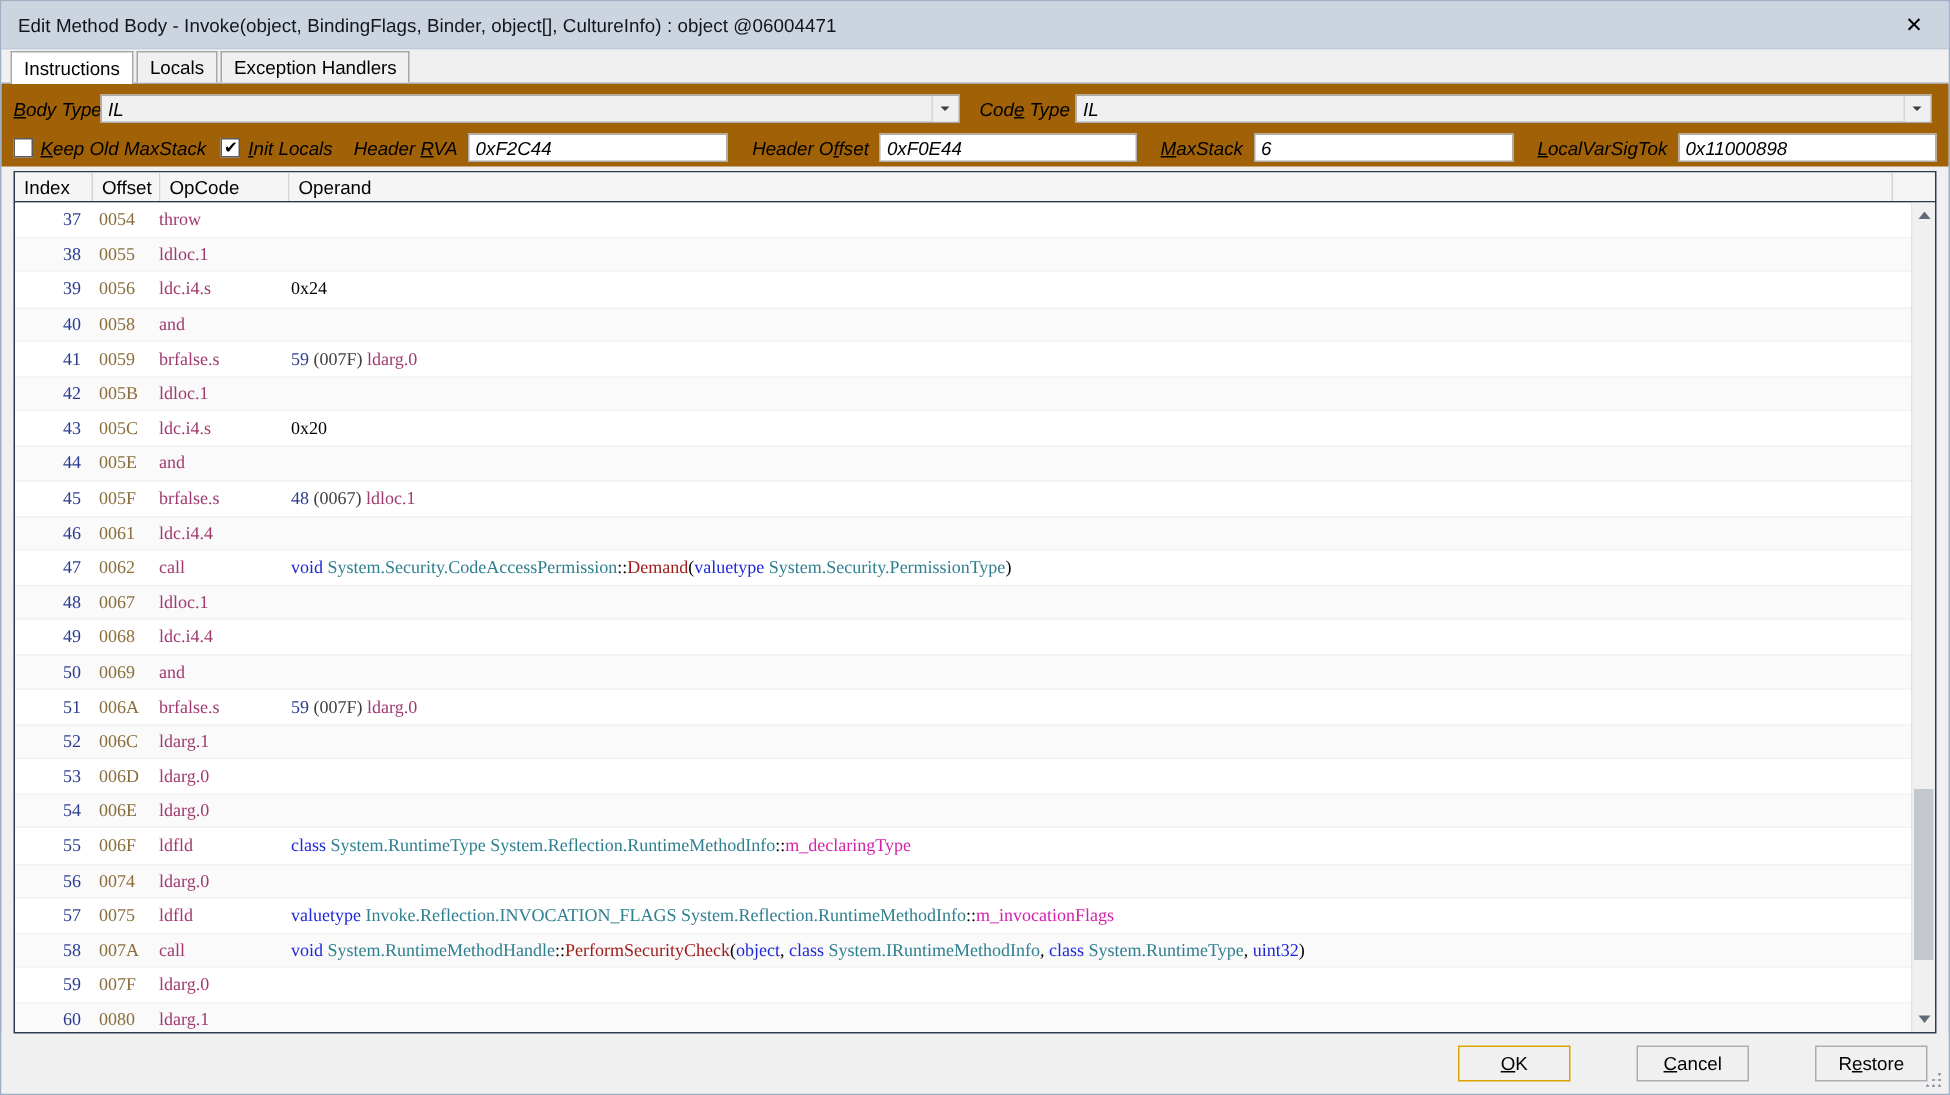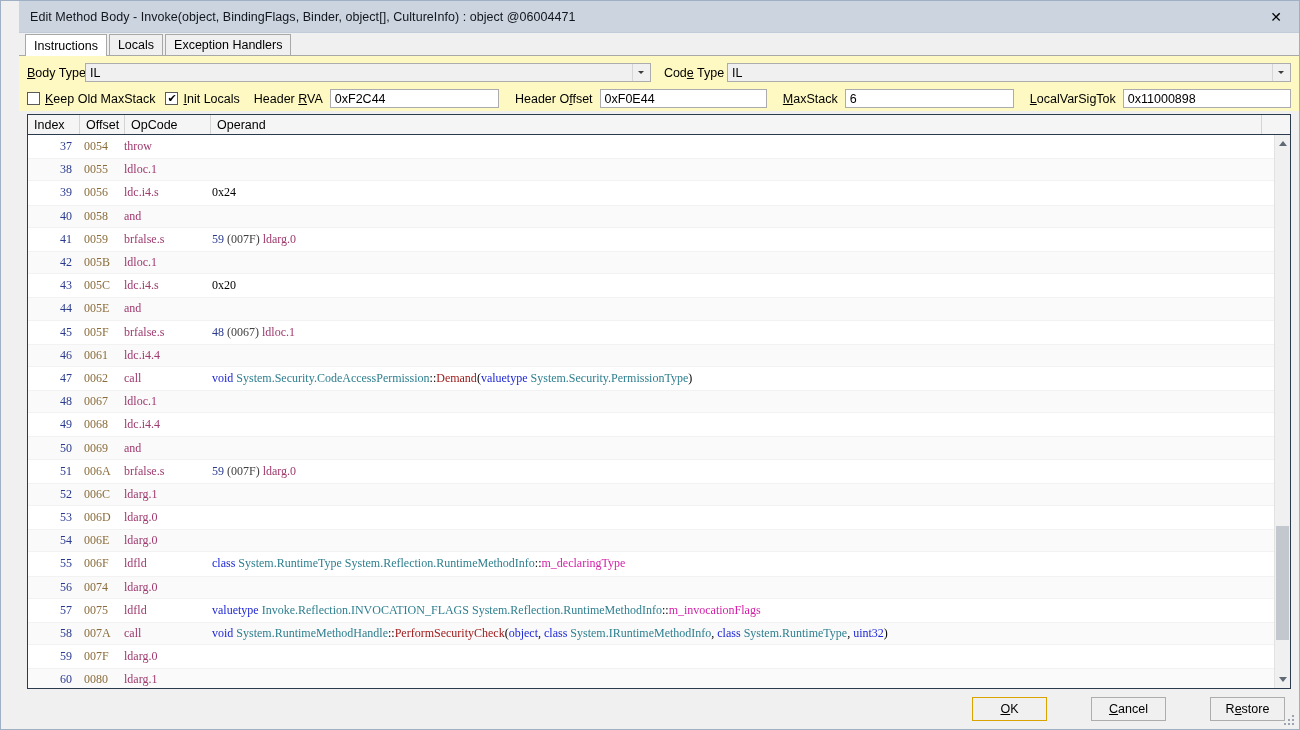--- a/index.html
+++ b/index.html
@@ -8,21 +8,21 @@
     background:#f0f0f0;
     font-family:"Liberation Sans",sans-serif;
     font-size:12px;color:#000;
     -webkit-font-smoothing:none;
   }
   #app{
     position:relative;width:1300px;height:730px;
     background:#f0f0f0;
     border:1px solid #9fb0c4;
     box-sizing:border-box;
-    display:flex;flex-direction:column;padding-left:18px;
+    display:flex;flex-direction:column;
   }
 
   
   .titlebar{
     height:31px;min-height:31px;
     background:#ccd4e0;
     display:flex;align-items:center;
     position:relative;
     border-bottom:1px solid #c2cbd8;
   }
@@ -62,21 +62,21 @@
   }
   .tab.active{
     background:#fff;
     height:22px;
     border-color:#a8a8a8;
     margin-bottom:-1px;
     z-index:3;
   }
 
   
-  .formarea{padding:0;background:#fef9c3;}
+  .formarea{padding:0;background:#a16207;font-style:italic;}
   .frow{display:flex;align-items:center;height:25px;padding:0 8px;}
   .frow.r1{margin-top:4px;}
   .frow.r2{margin-top:1px;}
   .lbl{font-size:12.5px;color:#000;white-space:nowrap;}
   .lbl u{text-decoration:underline;}
 
   .combo{
     height:19px;background:#f0f0f0;
     border:1px solid #acacac;
     display:flex;align-items:center;

